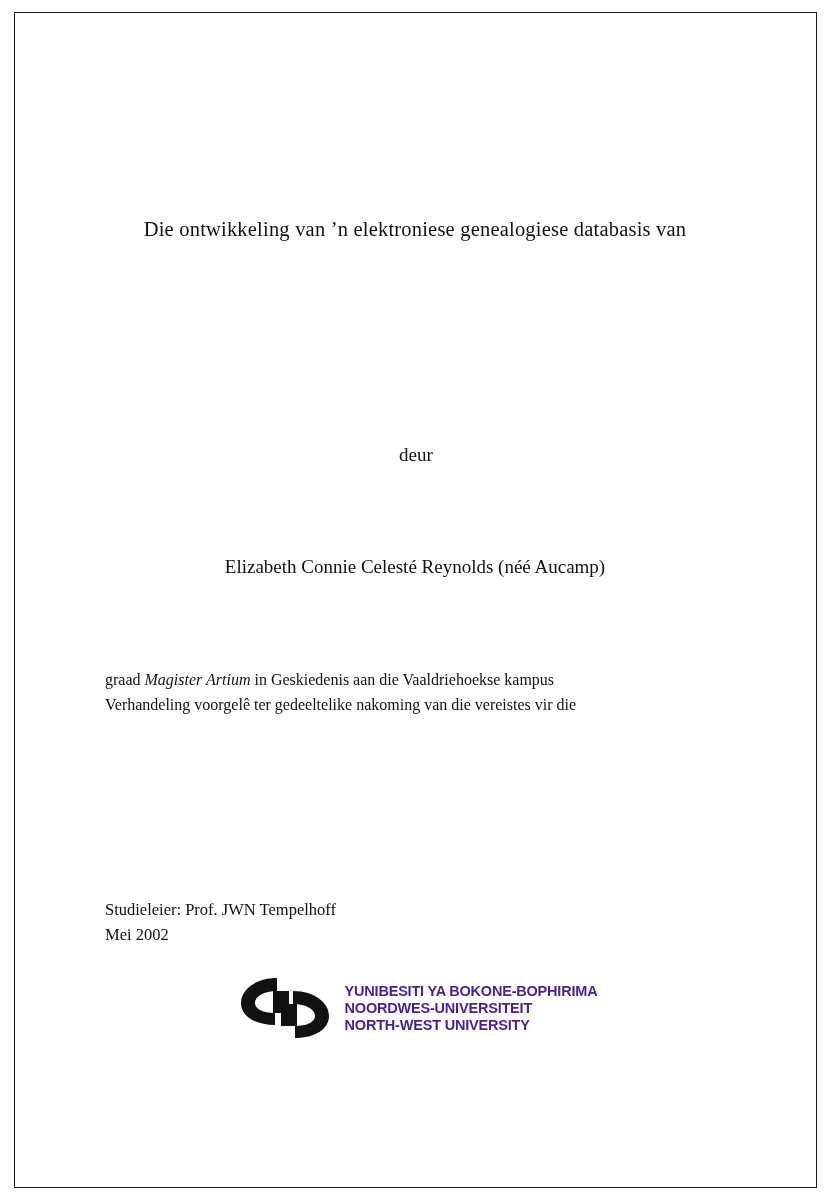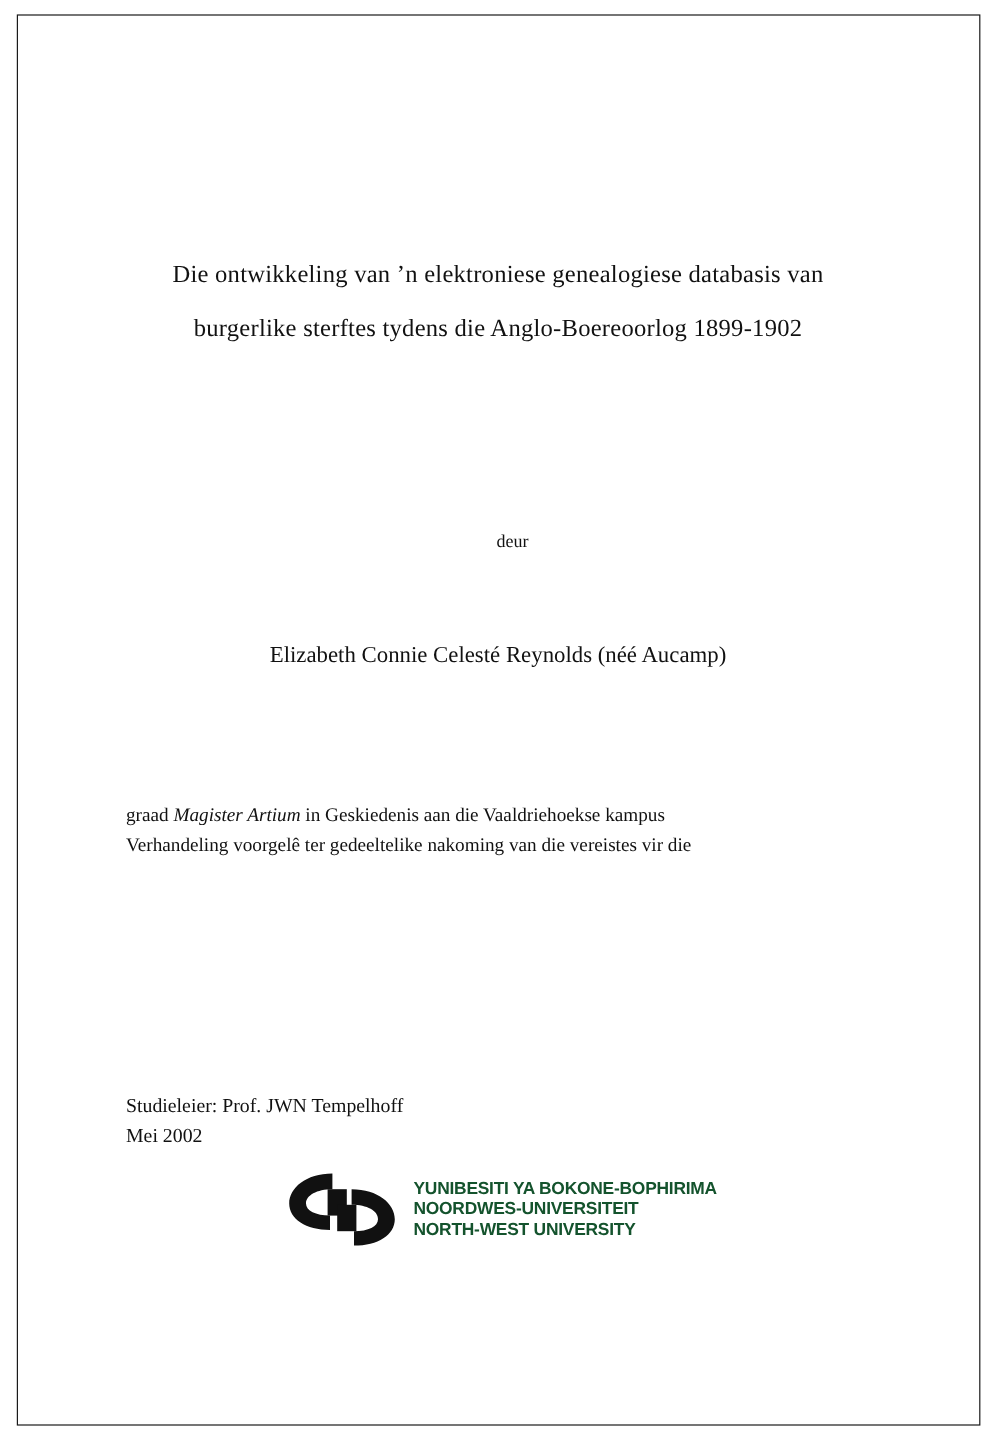--- a/index.html
+++ b/index.html
@@ -47,28 +47,28 @@
   }
   .title-line {
     font-size: 20.5px;
     line-height: 45px;
     letter-spacing: 0.2px;
     white-space: nowrap;
   }
   .by-word {
     position: absolute;
     top: 432px;
-    left: 12px;
+    left: 1px;
     width: 630px;
     text-align: center;
-    font-size: 15px;
+    font-size: 19px;
   }
   .author {
     position: absolute;
-    top: 524px;
+    top: 544px;
     left: 0;
     width: 630px;
     text-align: center;
     font-size: 19px;
   }
   .statement {
     position: absolute;
     top: 655px;
     left: 5px;
     width: 622px;
@@ -83,21 +83,20 @@
     text-align: left;
   }
   .italic { font-style: italic; }
   .supervisor {
     position: absolute;
     top: 885px;
     left: 5px;
     width: 500px;
     font-size: 16.5px;
     line-height: 25px;
-    margin-top: 12px;
   }
   .logo-wrap {
     position: absolute;
     top: 960px;
     left: 0;
     width: 630px;
     display: flex;
     justify-content: center;
     align-items: center;
   }
@@ -111,36 +110,35 @@
     height: 72px;
     position: relative;
     flex: 0 0 auto;
   }
   .logo-text {
     font-family: "Liberation Sans", sans-serif;
     font-size: 14.5px;
     line-height: 17px;
     font-weight: bold;
     letter-spacing: -0.2px;
-    color: #14532d;
+    color: #4c1d95;
     white-space: nowrap;
   }
 </style>
 </head>
 <body>
 
 <div class="page">
 
   <div class="page-border"></div>
 
   <div class="content">
 
     <div class="title-block">
       <div class="title-line">Die ontwikkeling van ’n elektroniese genealogiese databasis van</div>
-      <div class="title-line">burgerlike sterftes tydens die Anglo-Boereoorlog 1899-1902</div>
     </div>
 
     <div class="by-word">deur</div>
 
     <div class="author">Elizabeth Connie Celesté Reynolds (néé Aucamp)</div>
 
     <div class="statement">
       <div class="just"><span>graad </span><span class="italic">Magister Artium</span><span> in Geskiedenis aan die Vaaldriehoekse kampus</span></div>
       <div class="just">Verhandeling voorgelê ter gedeeltelike nakoming van die vereistes vir die</div>
     </div>

